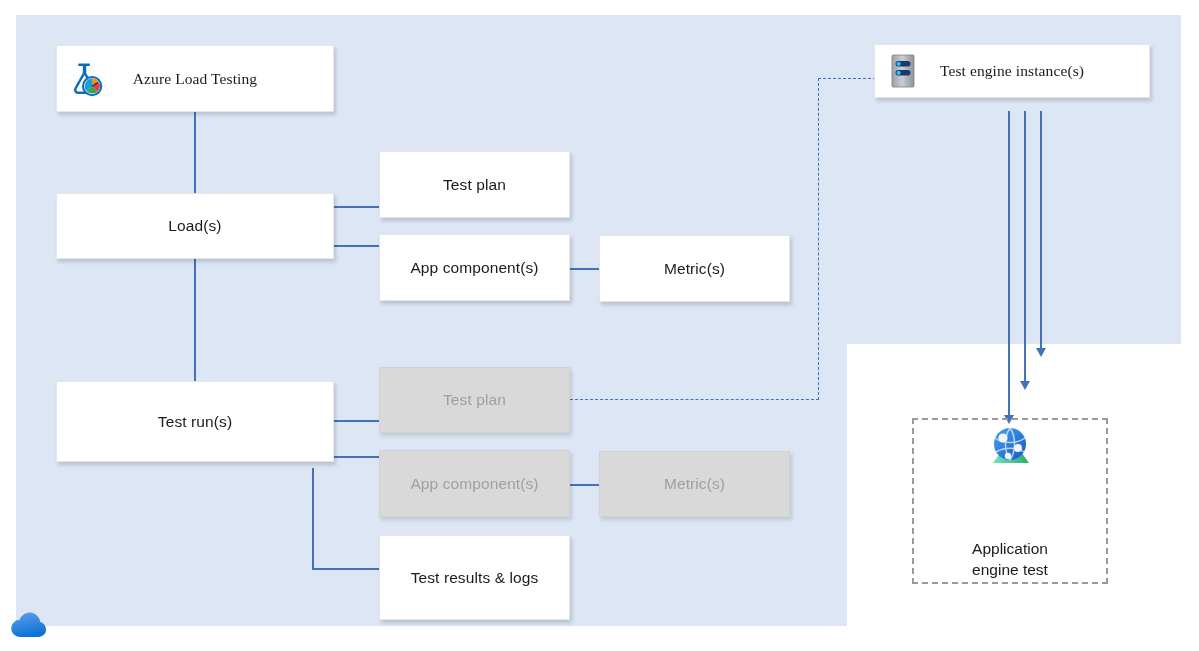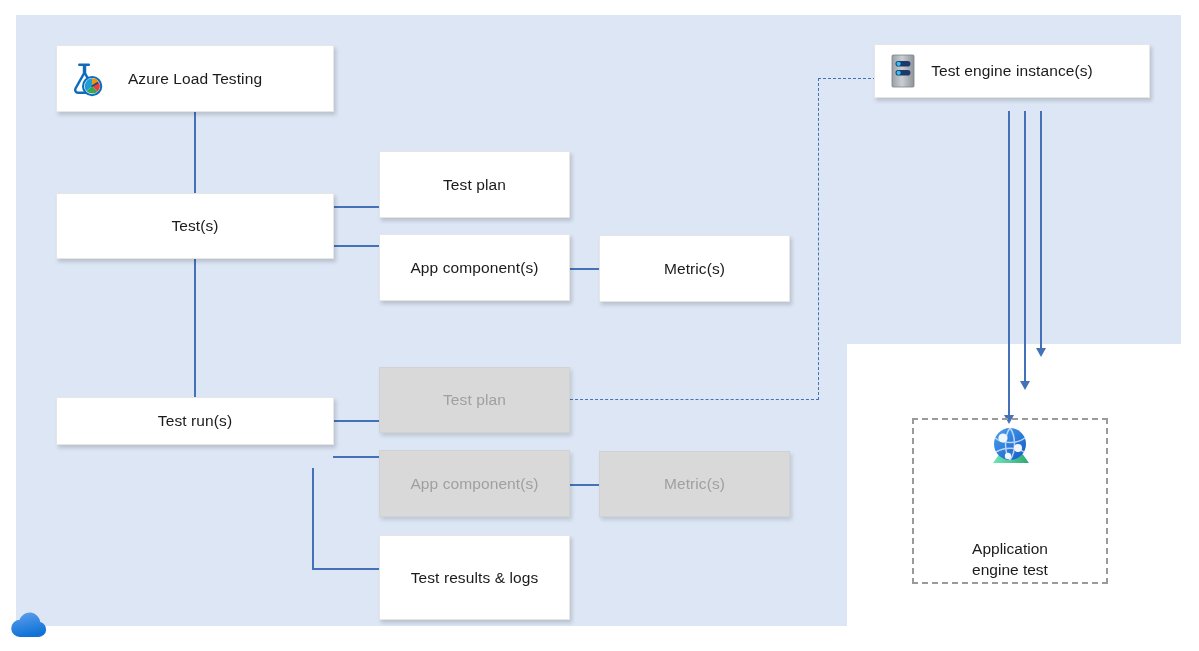--- a/index.html
+++ b/index.html
@@ -44,20 +44,21 @@
   }
   .node.dim {
     background: #d9d9d9;
     border: 1px solid #d2d2d2;
     color: #a0a0a0;
     box-shadow: 2px 3px 4px rgba(0,0,0,0.13);
   }
   .node.with-icon {
     justify-content: flex-start;
     padding-left: 0;
+    font-family: Liberation Serif, serif;
   }
   .node .label-text {
     flex: 1;
     text-align: center;
   }
   .node .icon-slot {
     width: 56px;
     display: flex;
     align-items: center;
     justify-content: center;
@@ -169,36 +170,36 @@
         <path d="M27.5 27.5 L34.6 23.5 A8.3 8.3 0 0 1 33.1 33.3 Z" fill="#e8403a"></path>
         <path d="M27.5 27.5 L33.1 33.3 A8.3 8.3 0 0 1 21.5 32.6 Z" fill="#3aa655"></path>
         <path d="M27.5 27.5 L21.5 32.6 A8.3 8.3 0 0 1 27.5 19.2 Z" fill="#1f9ed6"></path>
         <line x1="27.5" y1="27.5" x2="33" y2="24.2" stroke="#0f4b87" stroke-width="1.8" stroke-linecap="round"></line>
       </svg>
     </span>
     <span class="label-text" style="padding-right:56px;">Azure Load Testing</span>
   </div>
 
   <div class="node" style="left:56px; top:193px; width:278px; height:66px;">
-    <span>Test(s)</span>
+    <span>Load(s)</span>
   </div>
 
   <div class="node" style="left:379px; top:151px; width:191px; height:67px;">
     <span>Test plan</span>
   </div>
 
   <div class="node" style="left:379px; top:234px; width:191px; height:67px;">
     <span>App component(s)</span>
   </div>
 
   <div class="node" style="left:599px; top:235px; width:191px; height:67px;">
     <span>Metric(s)</span>
   </div>
 
-  <div class="node" style="left:56px; top:397px; width:278px; height:48px;">
+  <div class="node" style="left:56px; top:381px; width:278px; height:81px;">
     <span>Test run(s)</span>
   </div>
 
   <div class="node dim" style="left:379px; top:367px; width:191px; height:66px;">
     <span>Test plan</span>
   </div>
 
   <div class="node dim" style="left:379px; top:450px; width:191px; height:67px;">
     <span>App component(s)</span>
   </div>

